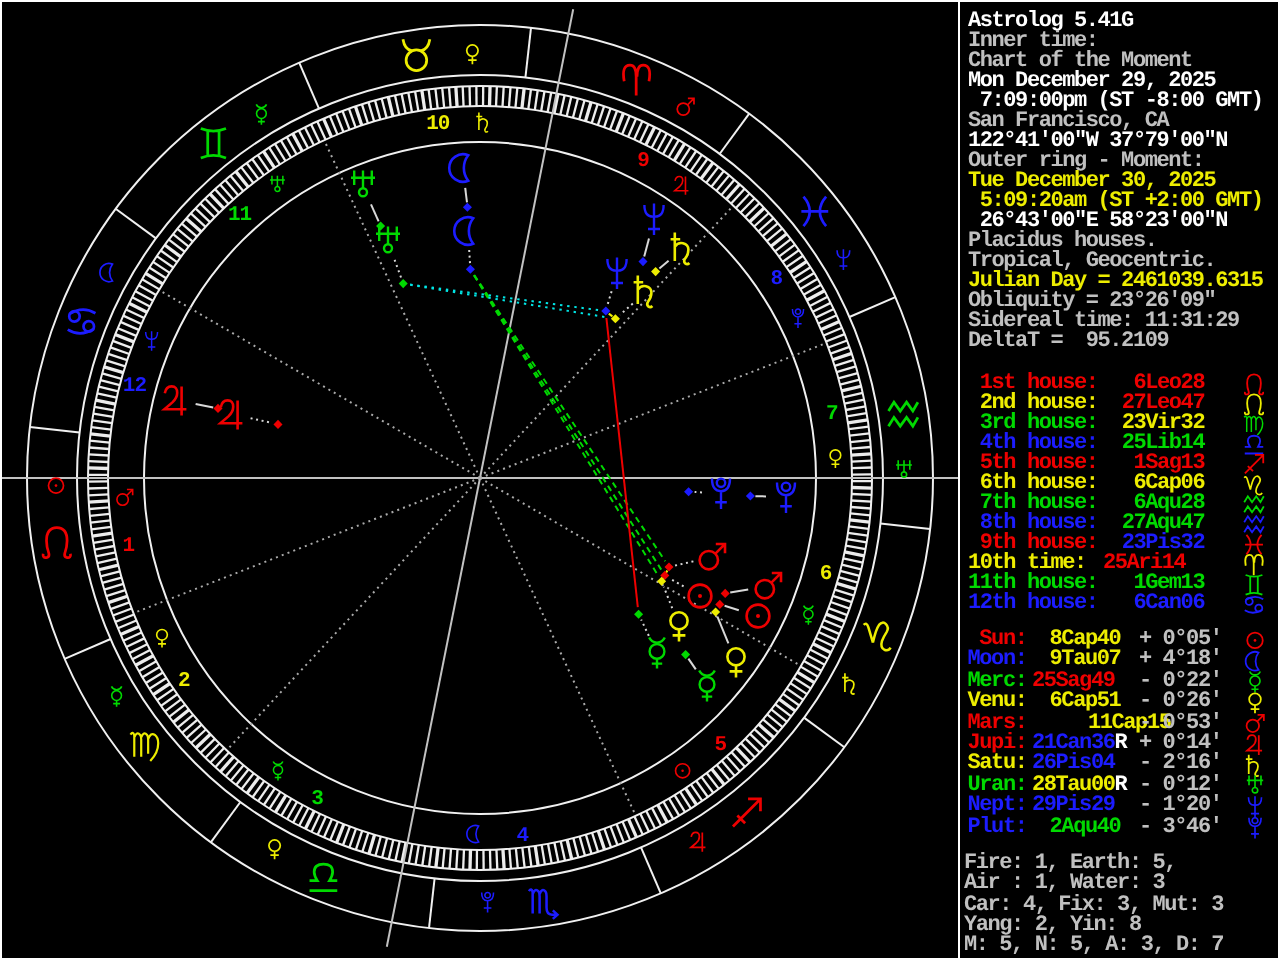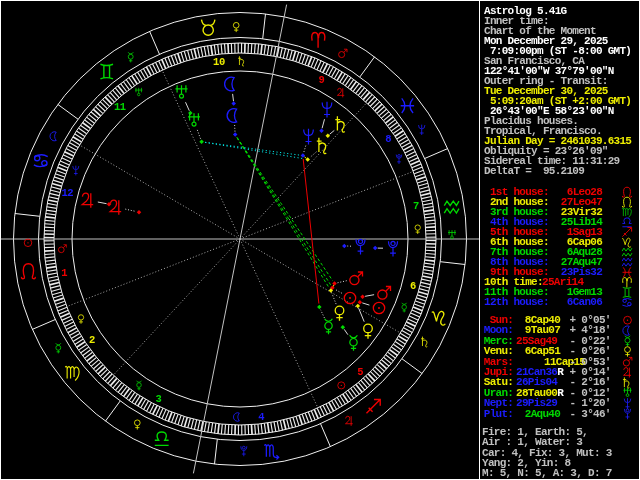--- a/index.html
+++ b/index.html
@@ -619,26 +619,26 @@
       <use href="#g-nep" x="0" y="0" stroke="#1c1cff" color="#1c1cff" transform="translate(627.5,403.4) scale(0.68)"></use>
       <use href="#g-plu" x="0" y="0" stroke="#1c1cff" color="#1c1cff" transform="translate(627.5,413.8) scale(0.68)"></use>
     </svg>
 <div class="r" style="left:484.0px;top:6.6px"><span style="color:#ffffff">Astrolog 5.41G</span></div>
     <div class="r" style="left:484.0px;top:16.6px"><span style="color:#c0c0c0">Inner time:</span></div>
     <div class="r" style="left:484.0px;top:26.6px"><span style="color:#c0c0c0">Chart of the Moment</span></div>
     <div class="r" style="left:484.0px;top:36.7px"><span style="color:#ffffff">Mon December 29, 2025</span></div>
     <div class="r" style="left:484.0px;top:46.7px"><span style="color:#ffffff">&nbsp;7:09:00pm (ST -8:00 GMT)</span></div>
     <div class="r" style="left:484.0px;top:56.7px"><span style="color:#c0c0c0">San Francisco, CA</span></div>
     <div class="r" style="left:484.0px;top:66.7px"><span style="color:#ffffff">122°41'00"W 37°79'00"N</span></div>
-    <div class="r" style="left:484.0px;top:76.7px"><span style="color:#c0c0c0">Outer ring - Transit:</span></div>
+    <div class="r" style="left:484.0px;top:76.7px"><span style="color:#c0c0c0">Outer ring - Moment:</span></div>
     <div class="r" style="left:484.0px;top:86.8px"><span style="color:#eded00">Tue December 30, 2025</span></div>
     <div class="r" style="left:484.0px;top:96.8px"><span style="color:#eded00">&nbsp;5:09:20am (ST +2:00 GMT)</span></div>
     <div class="r" style="left:484.0px;top:106.8px"><span style="color:#ffffff">&nbsp;26°43'00"E 58°23'00"N</span></div>
     <div class="r" style="left:484.0px;top:116.8px"><span style="color:#c0c0c0">Placidus houses.</span></div>
-    <div class="r" style="left:484.0px;top:126.8px"><span style="color:#c0c0c0">Tropical, Francisco.</span></div>
+    <div class="r" style="left:484.0px;top:126.8px"><span style="color:#c0c0c0">Tropical, Geocentric.</span></div>
     <div class="r" style="left:484.0px;top:136.9px"><span style="color:#eded00">Julian Day = 2461039.6315</span></div>
     <div class="r" style="left:484.0px;top:146.9px"><span style="color:#c0c0c0">Obliquity = 23°26'09"</span></div>
     <div class="r" style="left:484.0px;top:156.9px"><span style="color:#c0c0c0">Sidereal time: 11:31:29</span></div>
     <div class="r" style="left:484.0px;top:166.9px"><span style="color:#c0c0c0">DeltaT =  95.2109</span></div>
     <div class="r" style="left:484.0px;top:187.7px"><span style="color:#ee0000">&nbsp;1st house:</span></div>
     <div class="r" style="left:542.1px;top:187.7px;width:60px;text-align:right"><span style="color:#ee0000">6Leo28</span></div>
     <div class="r" style="left:484.0px;top:197.8px"><span style="color:#eded00">&nbsp;2nd house:</span></div>
     <div class="r" style="left:542.1px;top:197.8px;width:60px;text-align:right"><span style="color:#ee0000">27Leo47</span></div>
     <div class="r" style="left:484.0px;top:207.8px"><span style="color:#00d900">&nbsp;3rd house:</span></div>
     <div class="r" style="left:542.1px;top:207.8px;width:60px;text-align:right"><span style="color:#eded00">23Vir32</span></div>
@@ -648,21 +648,21 @@
     <div class="r" style="left:542.1px;top:227.9px;width:60px;text-align:right"><span style="color:#ee0000">1Sag13</span></div>
     <div class="r" style="left:484.0px;top:237.9px"><span style="color:#eded00">&nbsp;6th house:</span></div>
     <div class="r" style="left:542.1px;top:237.9px;width:60px;text-align:right"><span style="color:#eded00">6Cap06</span></div>
     <div class="r" style="left:484.0px;top:248.0px"><span style="color:#00d900">&nbsp;7th house:</span></div>
     <div class="r" style="left:542.1px;top:248.0px;width:60px;text-align:right"><span style="color:#00d900">6Aqu28</span></div>
     <div class="r" style="left:484.0px;top:258.1px"><span style="color:#1c1cff">&nbsp;8th house:</span></div>
     <div class="r" style="left:542.1px;top:258.1px;width:60px;text-align:right"><span style="color:#00d900">27Aqu47</span></div>
     <div class="r" style="left:484.0px;top:268.1px"><span style="color:#ee0000">&nbsp;9th house:</span></div>
     <div class="r" style="left:542.1px;top:268.1px;width:60px;text-align:right"><span style="color:#1c1cff">23Pis32</span></div>
     <div class="r" style="left:484.0px;top:278.1px"><span style="color:#eded00">10th time:</span></div>
-    <div class="r" style="left:542.1px;top:278.1px;width:60px;text-align:left"><span style="color:#ee0000">25Ari14</span></div>
+    <div class="r" style="left:542.1px;top:278.1px;width:60px;text-align:center"><span style="color:#ee0000">25Ari14</span></div>
     <div class="r" style="left:484.0px;top:288.2px"><span style="color:#00d900">11th house:</span></div>
     <div class="r" style="left:542.1px;top:288.2px;width:60px;text-align:right"><span style="color:#00d900">1Gem13</span></div>
     <div class="r" style="left:484.0px;top:298.2px"><span style="color:#1c1cff">12th house:</span></div>
     <div class="r" style="left:542.1px;top:298.2px;width:60px;text-align:right"><span style="color:#1c1cff">6Can06</span></div>
     <div class="r" style="left:472.0px;top:316.0px"><span style="color:#ee0000">&nbsp;&nbsp;&nbsp;Sun:</span></div>
     <div class="r" style="left:524.8px;top:316.0px"><span style="color:#eded00">8Cap40</span></div>
     <div class="r" style="left:569.5px;top:316.0px"><span style="color:#c0c0c0">+ 0°05'</span></div>
     <div class="r" style="left:472.0px;top:326.4px"><span style="color:#1c1cff">&nbsp;&nbsp;Moon:</span></div>
     <div class="r" style="left:524.8px;top:326.4px"><span style="color:#eded00">9Tau07</span></div>
     <div class="r" style="left:569.5px;top:326.4px"><span style="color:#c0c0c0">+ 4°18'</span></div>

